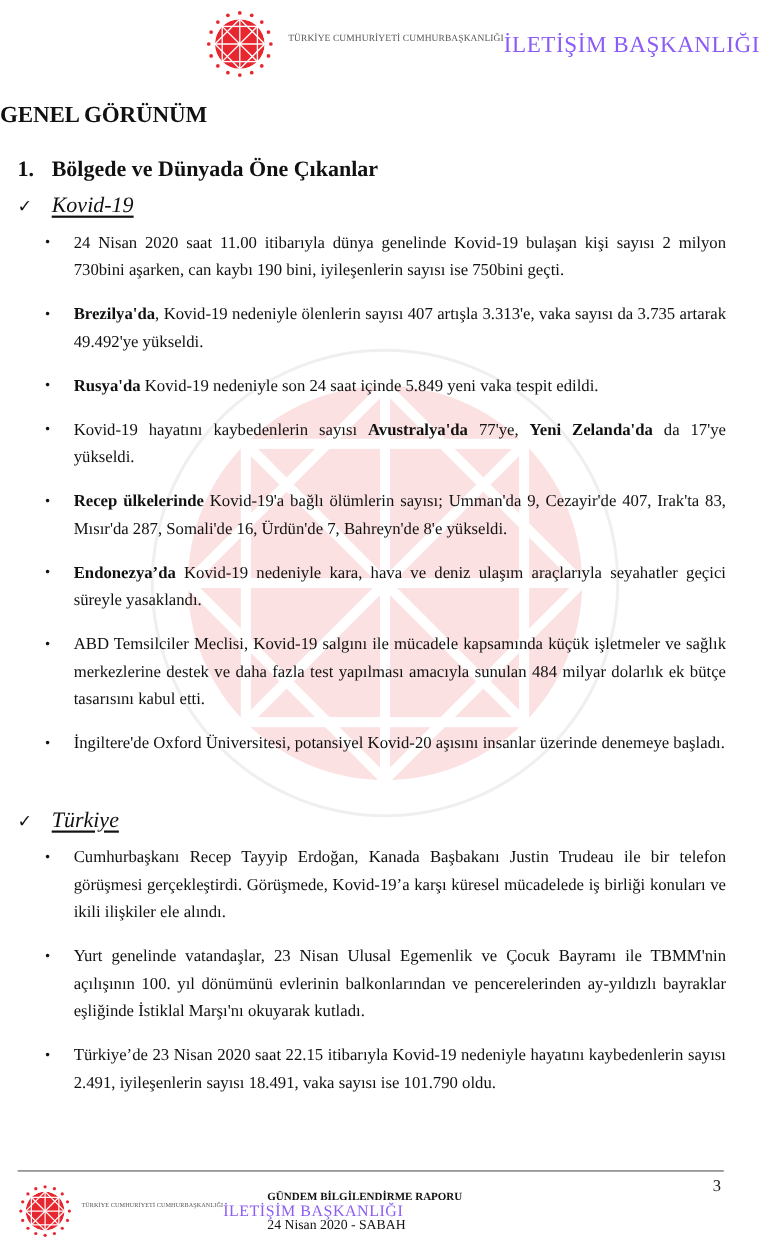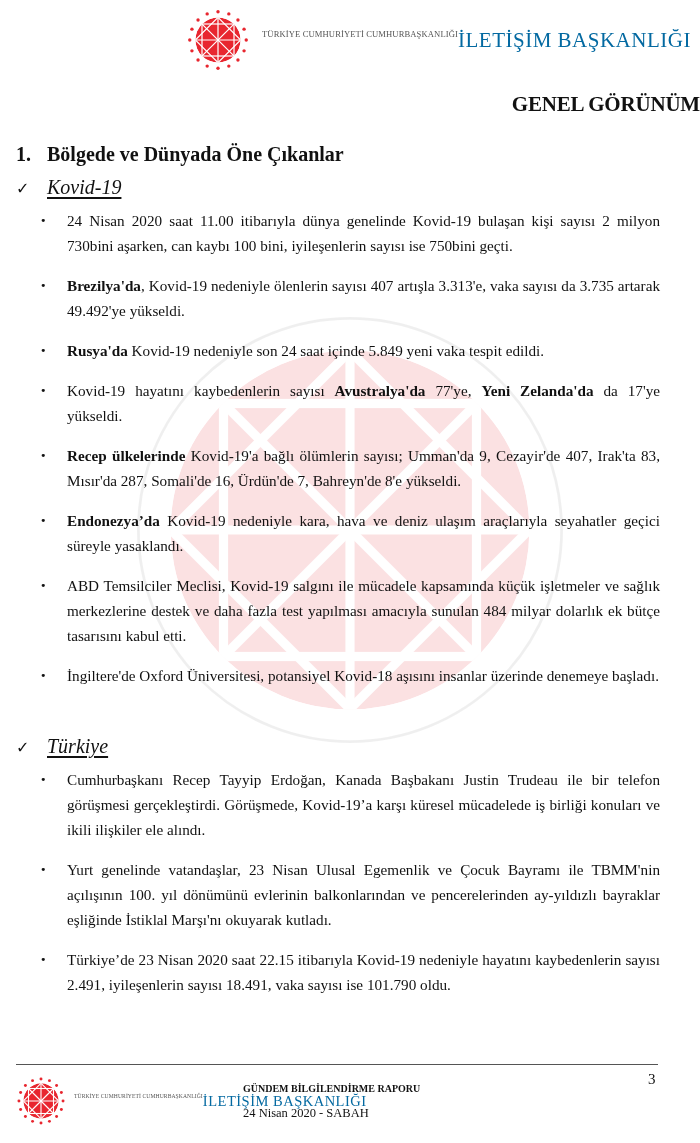--- a/index.html
+++ b/index.html
@@ -14,26 +14,26 @@
     .header-logo {
       position: absolute; left: 186px; top: 6px; height: 68px;
       display: flex; align-items: center;
     }
     .logo-text { margin-left: 12px; display: flex; flex-direction: row; }
     .logo-top {
       font-family: "Liberation Serif", serif; font-size: 8.6px; color: #555; letter-spacing: 0.1px;
       margin-bottom: 0px;
     }
     .logo-main {
-      font-family: "Liberation Serif", serif; font-size: 21px; color: #0369a1; letter-spacing: 0.5px; line-height: 22px;
+      font-family: "Liberation Serif", serif; font-size: 21px; color: #8b5cf6; letter-spacing: 0.5px; line-height: 22px;
     }
 
     .page-title {
-      position: absolute; left: 0; width: 700px; top: 92px; text-align: right;
-      font-family: "Liberation Serif", serif; font-size: 21px; font-weight: bold; letter-spacing: -0.2px; padding-left: 20px;
+      position: absolute; left: 0; width: 700px; top: 92px; text-align: left;
+      font-family: "Liberation Serif", serif; font-size: 21px; font-weight: bold; letter-spacing: -0.2px;
     }
 
     .section-heading {
       position: absolute; left: 16px; top: 143px;
       font-family: Liberation Serif, serif; font-size: 20px; font-weight: bold;
     }
     .section-heading .num { display: inline-block; width: 26px; }
 
     .subsection {
       position: absolute; left: 16px;
@@ -147,28 +147,28 @@
 <div class="section-heading">
   <span class="num">1.</span>
   <span>Bölgede ve Dünyada Öne Çıkanlar</span>
 </div>
 
 <div class="subsection" style="top:176px;">
   <span class="check">✓</span>
   <span class="sublabel">Kovid-19</span>
 </div>
 <ul class="bullets" id="list0" style="top:208px;">
-    <li class="bullet"><span class="dot">•</span><span>24 Nisan 2020 saat 11.00 itibarıyla dünya genelinde Kovid-19 bulaşan kişi sayısı 2 milyon 730bini aşarken, can kaybı 100 bini, iyileşenlerin sayısı ise 750bini geçti.</span></li>
+    <li class="bullet"><span class="dot">•</span><span>24 Nisan 2020 saat 11.00 itibarıyla dünya genelinde Kovid-19 bulaşan kişi sayısı 2 milyon 730bini aşarken, can kaybı 190 bini, iyileşenlerin sayısı ise 750bini geçti.</span></li>
     <li class="bullet"><span class="dot">•</span><b>Brezilya'da</b><span>, Kovid-19 nedeniyle ölenlerin sayısı 407 artışla 3.313'e, vaka sayısı da 3.735 artarak 49.492'ye yükseldi.</span></li>
     <li class="bullet"><span class="dot">•</span><b>Rusya'da</b><span> Kovid-19 nedeniyle son 24 saat içinde 5.849 yeni vaka tespit edildi.</span></li>
     <li class="bullet"><span class="dot">•</span><span>Kovid-19 hayatını kaybedenlerin sayısı </span><b>Avustralya'da</b><span> 77'ye, </span><b>Yeni Zelanda'da</b><span> da 17'ye yükseldi.</span></li>
     <li class="bullet"><span class="dot">•</span><b>Recep ülkelerinde</b><span> Kovid-19'a bağlı ölümlerin sayısı; Umman'da 9, Cezayir'de 407, Irak'ta 83, Mısır'da 287, Somali'de 16, Ürdün'de 7, Bahreyn'de 8'e yükseldi.</span></li>
     <li class="bullet"><span class="dot">•</span><b>Endonezya’da</b><span> Kovid-19 nedeniyle kara, hava ve deniz ulaşım araçlarıyla seyahatler geçici süreyle yasaklandı.</span></li>
     <li class="bullet"><span class="dot">•</span><span>ABD Temsilciler Meclisi, Kovid-19 salgını ile mücadele kapsamında küçük işletmeler ve sağlık merkezlerine destek ve daha fazla test yapılması amacıyla sunulan 484 milyar dolarlık ek bütçe tasarısını kabul etti.</span></li>
-    <li class="bullet"><span class="dot">•</span><span>İngiltere'de Oxford Üniversitesi, potansiyel Kovid-18 aşısını insanlar üzerinde denemeye başladı.</span></li>
+    <li class="bullet"><span class="dot">•</span><span>İngiltere'de Oxford Üniversitesi, potansiyel Kovid-20 aşısını insanlar üzerinde denemeye başladı.</span></li>
   </ul>
 
 <div class="subsection" style="top:735px;">
   <span class="check">✓</span>
   <span class="sublabel">Türkiye</span>
 </div>
 <ul class="bullets" id="list1" style="top:767px;">
     <li class="bullet"><span class="dot">•</span><span>Cumhurbaşkanı Recep Tayyip Erdoğan, Kanada Başbakanı Justin Trudeau ile bir telefon görüşmesi gerçekleştirdi. Görüşmede, Kovid-19’a karşı küresel mücadelede iş birliği konuları ve ikili ilişkiler ele alındı.</span></li>
     <li class="bullet"><span class="dot">•</span><span>Yurt genelinde vatandaşlar, 23 Nisan Ulusal Egemenlik ve Çocuk Bayramı ile TBMM'nin açılışının 100. yıl dönümünü evlerinin balkonlarından ve pencerelerinden ay-yıldızlı bayraklar eşliğinde İstiklal Marşı'nı okuyarak kutladı.</span></li>
     <li class="bullet"><span class="dot">•</span><span>Türkiye’de 23 Nisan 2020 saat 22.15 itibarıyla Kovid-19 nedeniyle hayatını kaybedenlerin sayısı 2.491, iyileşenlerin sayısı 18.491, vaka sayısı ise 101.790 oldu.</span></li>

